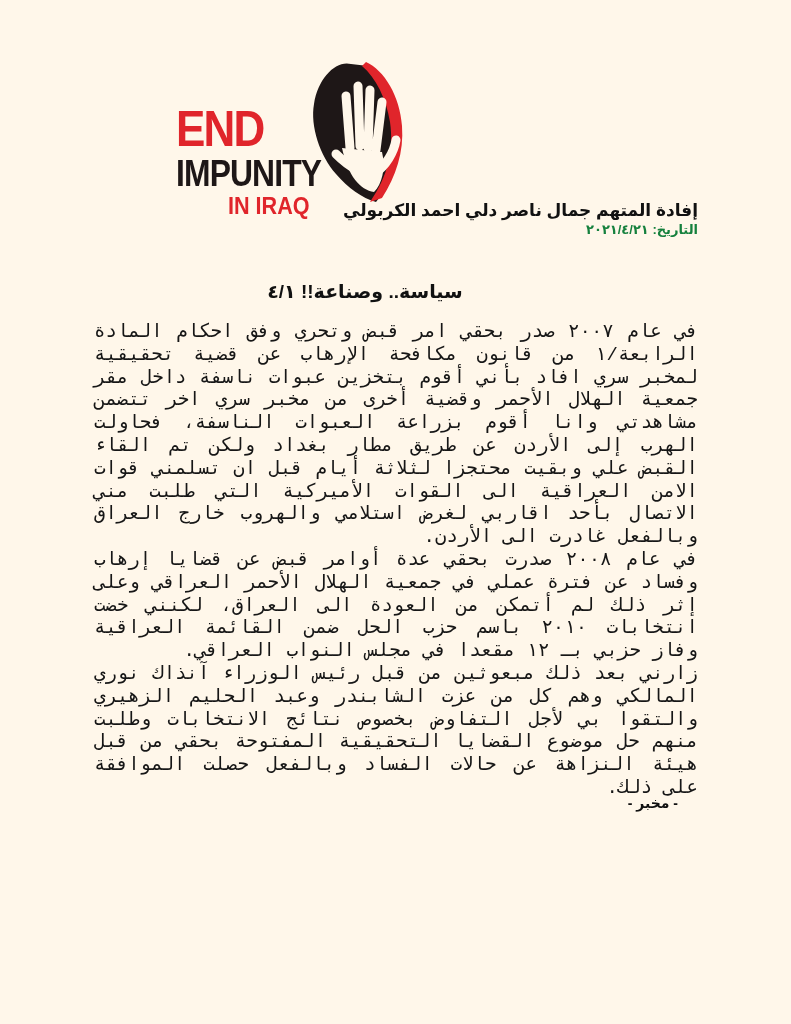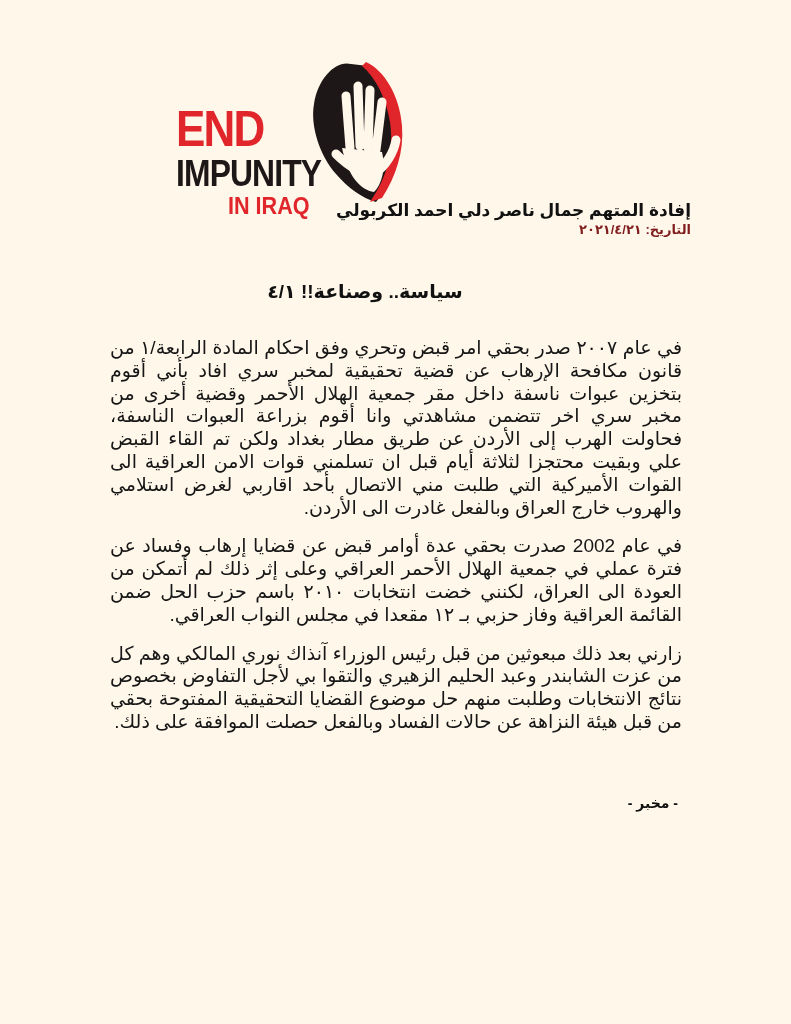--- a/index.html
+++ b/index.html
@@ -58,34 +58,34 @@
     color: #e0252b;
     font-size: 24px;
     display: block;
     margin-top: 2px;
     margin-left: 52px;
     transform: scaleX(0.9);
     transform-origin: left;
   }
   .header-block {
     position: absolute;
-    right: 100px;
+    right: 93px;
     top: 200px;
     text-align: right;
     direction: rtl;
   }
   .statement-title {
     font-size: 17px;
     font-weight: bold;
     color: #111;
     line-height: 22px;
   }
   .statement-date {
     font-size: 13px;
-    color: #7f1d1d;
+    color: #15803d;
     font-weight: bold;
     line-height: 16px;
   }
   .doc-heading {
     position: absolute;
     left: 0;
     width: 730px;
     top: 280px;
     text-align: center;
     direction: rtl;
@@ -98,22 +98,23 @@
     left: 94px;
     width: 604px;
     top: 321px;
     direction: rtl;
     text-align: justify;
     font-size: 19px;
     line-height: 22.8px;
     color: #161616;
   }
   .body-text p {
-    margin: 16px;
+    margin: 0;
     text-align-last: right;
+    font-family: Liberation Mono, monospace;
   }
   .to-be-continued {
     position: absolute;
     right: 113px;
     top: 795px;
     direction: rtl;
     font-size: 14px;
     font-weight: bold;
     color: #111;
   }
@@ -140,17 +141,17 @@
   <div class="statement-date">
     <span>التاريخ:</span>
     <span>٢٠٢١/٤/٢١</span>
   </div>
 </div>
 
 <div class="doc-heading">سياسة.. وصناعة!! ٤/١</div>
 
 <div class="body-text">
   <p>في عام ٢٠٠٧ صدر بحقي امر قبض وتحري وفق احكام المادة الرابعة/١ من قانون مكافحة الإرهاب عن قضية تحقيقية لمخبر سري افاد بأني أقوم بتخزين عبوات ناسفة داخل مقر جمعية الهلال الأحمر وقضية أخرى من مخبر سري اخر تتضمن مشاهدتي وانا أقوم بزراعة العبوات الناسفة، فحاولت الهرب إلى الأردن عن طريق مطار بغداد ولكن تم القاء القبض علي وبقيت محتجزا لثلاثة أيام قبل ان تسلمني قوات الامن العراقية الى القوات الأميركية التي طلبت مني الاتصال بأحد اقاربي لغرض استلامي والهروب خارج العراق وبالفعل غادرت الى الأردن.</p>
-  <p>في عام 2002 صدرت بحقي عدة أوامر قبض عن قضايا إرهاب وفساد عن فترة عملي في جمعية الهلال الأحمر العراقي وعلى إثر ذلك لم أتمكن من العودة الى العراق، لكنني خضت انتخابات ٢٠١٠ باسم حزب الحل ضمن القائمة العراقية وفاز حزبي بـ ١٢ مقعدا في مجلس النواب العراقي.</p>
+  <p>في عام ٢٠٠٨ صدرت بحقي عدة أوامر قبض عن قضايا إرهاب وفساد عن فترة عملي في جمعية الهلال الأحمر العراقي وعلى إثر ذلك لم أتمكن من العودة الى العراق، لكنني خضت انتخابات ٢٠١٠ باسم حزب الحل ضمن القائمة العراقية وفاز حزبي بـ ١٢ مقعدا في مجلس النواب العراقي.</p>
   <p>زارني بعد ذلك مبعوثين من قبل رئيس الوزراء آنذاك نوري المالكي وهم كل من عزت الشابندر وعبد الحليم الزهيري والتقوا بي لأجل التفاوض بخصوص نتائج الانتخابات وطلبت منهم حل موضوع القضايا التحقيقية المفتوحة بحقي من قبل هيئة النزاهة عن حالات الفساد وبالفعل حصلت الموافقة على ذلك.</p>
 </div>
 
 <div class="to-be-continued">- مخبر -</div>
 
 </body></html>

